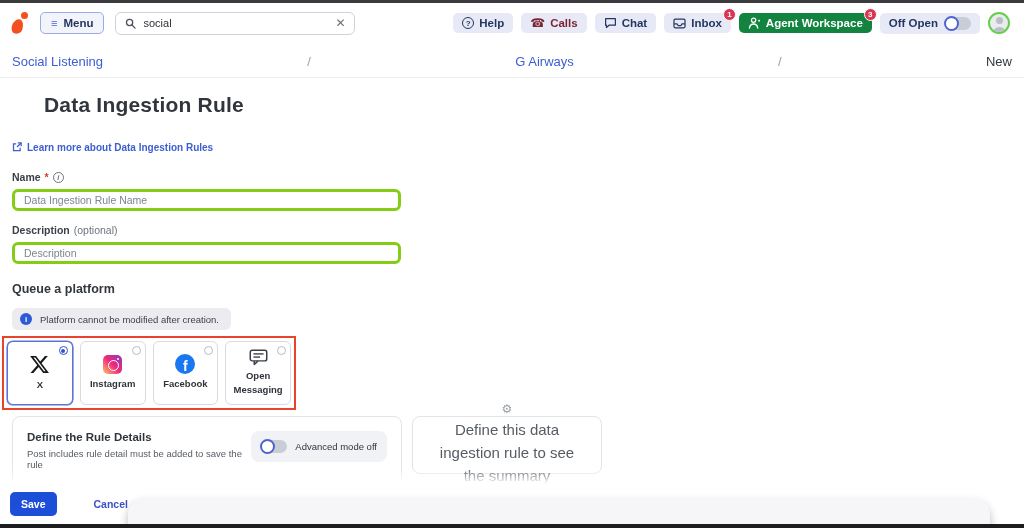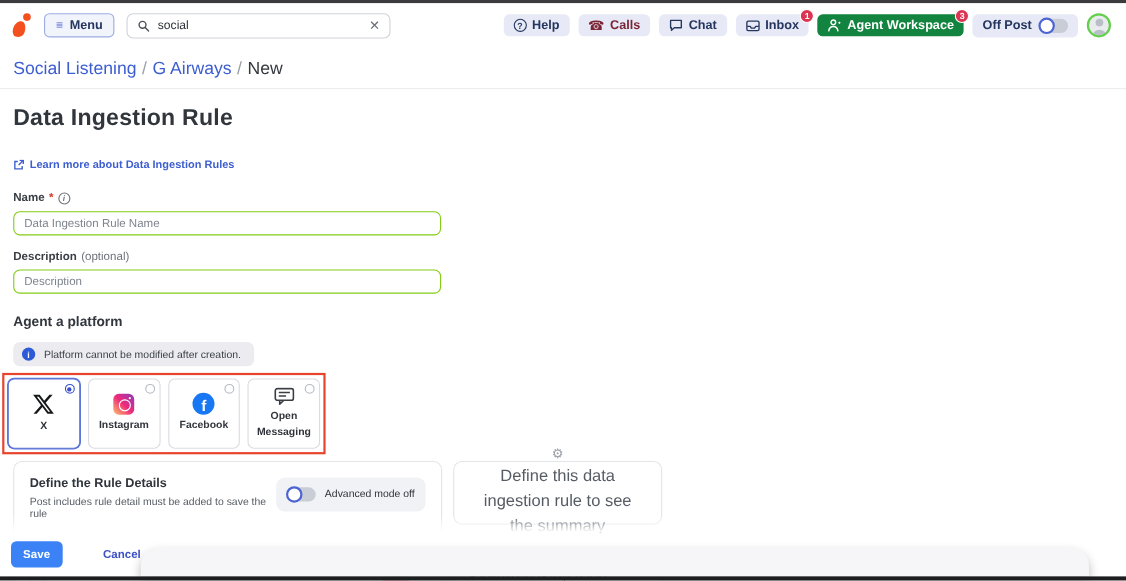--- a/index.html
+++ b/index.html
@@ -27,36 +27,36 @@
   .help-circle { width:12px; height:12px; border:1.2px solid #24365f; border-radius:50%; font-size:8px; font-weight:bold; display:flex; align-items:center; justify-content:center; }
   .phone-glyph { font-family:"DejaVu Sans", sans-serif; font-size:12px; line-height:1; }
   .offqueue { display:flex; align-items:center; gap:7px; background:#e7eaf6; border-radius:5px; padding:4px 9px; font-size:11.5px; font-weight:bold; color:#24365f; }
   .toggle { position:relative; width:26px; height:13px; border-radius:8px; background:#c9cdd6; flex:0 0 auto; cursor:pointer; }
   .toggle .knob { position:absolute; left:-1px; top:-1px; width:15px; height:15px; background:#fff; border:2px solid #4c63d2; border-radius:50%; }
   .avatar { width:22px; height:22px; border-radius:50%; border:2px solid #63cf4c; background:#e9ebee; position:relative; overflow:hidden; cursor:pointer; flex:0 0 auto; }
   .avatar .head { position:absolute; top:3px; left:6px; width:7px; height:7px; border-radius:50%; background:#b9bfc6; }
   .avatar .body { position:absolute; bottom:-7px; left:3px; width:13px; height:12px; border-radius:50%; background:#b9bfc6; }
 
   
-  .breadcrumb { padding:11px 12px 8px; font-size:16px; border-bottom:1px solid #ededef; display:flex; gap:5px; align-items:center; }
+  .breadcrumb { padding:11px 12px 8px; font-size:13px; border-bottom:1px solid #ededef; display:flex; gap:21px; align-items:center;justify-content:space-between; }
   .bc-link { color:#3d5ed0; cursor:pointer; }
   .bc-sep { color:#9aa0a8; }
   .bc-current { color:#33383e; font-weight:500; }
 
   
   .page { padding:0 12px; }
-  h1.page-title { font-size:21px; font-weight:bold; color:#31363c; margin-top:15px; letter-spacing:.2px; }
+  h1.page-title { font-size:21px; font-weight:bold; color:#31363c; margin-top:15px; letter-spacing:.2px;margin-left:32px; }
   .learn-link { margin-top:25px; display:flex; align-items:flex-start; gap:5px; color:#3d5ed0; font-size:10px; font-weight:bold; cursor:pointer; width:max-content; }
 
   .field-label { margin-top:18px; display:flex; align-items:center; gap:4px; font-size:10.5px; color:#3a3f45; }
   .lbl-b { font-weight:bold; }
   .req { color:#d03a2b; font-weight:bold; }
   .optional { color:#6d737b; }
   .info-i { width:11px; height:11px; border:1px solid #6d737b; border-radius:50%; color:#6d737b; font-size:7.5px; font-weight:bold; display:flex; align-items:center; justify-content:center; font-style:italic; }
-  input.text-input { display:block; margin-top:6px; width:389px; height:22px; border:1px solid #84cc16; border-radius:6px; padding:0 9px; font-size:10.5px; color:#2d3238; font-family:"Liberation Sans", sans-serif; outline:none; }
+  input.text-input { display:block; margin-top:6px; width:389px; height:22px; border:3px solid #84cc16; border-radius:6px; padding:0 9px; font-size:10.5px; color:#2d3238; font-family:"Liberation Sans", sans-serif; outline:none; }
   input::placeholder { color:#7e858e; }
 
   .section-heading { margin-top:18px; font-size:12.5px; font-weight:bold; color:#32373d; }
 
   .notice { margin-top:12px; display:inline-flex; align-items:center; gap:8px; background:#ececf0; border-radius:6px; padding:5px 12px 5px 8px; font-size:9.5px; color:#3a3f46; }
   .notice-i { width:12px; height:12px; border-radius:50%; background:#2d5bd8; color:#fff; font-size:8px; font-weight:bold; display:flex; align-items:center; justify-content:center; flex:0 0 auto; }
 
   
   .platform-wrap { margin:6px 0 0 -10px; width:294px; border:2px solid #e8432d; padding:3px; display:flex; gap:7px; }
   .pcard { position:relative; width:66px; height:64px; background:#fff; border:1px solid #d9dbe0; border-radius:6px; display:flex; flex-direction:column; align-items:center; justify-content:center; gap:3px; cursor:pointer; }
@@ -88,21 +88,21 @@
   .sum-empty { height:58px; display:flex; flex-direction:column; align-items:center; justify-content:center; gap:3px; padding:0 16px; text-align:center; }
   .gear { color:#9aa0a8; font-size:12px; font-family:"DejaVu Sans", sans-serif; line-height:1; }
   .sum-text { font-size:15px; color:#565c64; line-height:1.55; }
   .usage-card { margin-top:10px; padding:14px; min-height:66px; }
   .edu-title { font-size:11.5px; font-weight:bold; color:#2f353b; }
   .edu-sub { font-size:9.5px; color:#565c64; margin-top:5px; }
 
   
   .footer-fade { position:absolute; left:0; right:0; bottom:44px; height:16px; background:linear-gradient(rgba(255,255,255,0), #fff); z-index:5; pointer-events:none; }
   .footer { position:absolute; left:0; right:0; bottom:4px; height:40px; background:#fff; display:flex; align-items:center; gap:15px; padding:0 10px; z-index:6; }
-  .save-btn { background:#3b82f6; color:#fff; border:none; font-size:10.5px; font-weight:bold; border-radius:5px; padding:6px 11px; cursor:pointer; font-family:"Liberation Sans", sans-serif; }
+  .save-btn { background:#1d4ed8; color:#fff; border:none; font-size:10.5px; font-weight:bold; border-radius:5px; padding:6px 11px; cursor:pointer; font-family:"Liberation Sans", sans-serif; }
   .cancel-link { color:#3c51c5; font-weight:bold; font-size:10.5px; cursor:pointer;padding-left:22px; }
   .shadow-blob { position:absolute; left:128px; width:862px; bottom:4px; height:26px; background:#f6f6f8; border-radius:16px 16px 0 0; box-shadow:0 5px 10px rgba(0,0,0,.28); z-index:7; pointer-events:none; }
   .bottom-strip { position:absolute; left:0; right:0; bottom:0; height:4px; background:#1c1d1f; z-index:10; }
 
   svg { display:block; }
 </style>
 </head>
 <body>
 
 <div class="screen">
@@ -153,21 +153,21 @@
         <svg width="13" height="12" viewBox="0 0 14 13">
             <circle cx="6" cy="3.6" r="2.3" fill="none" stroke="#fff" stroke-width="1.4"></circle>
             <path d="M1.5 12c.4-3 2.2-4.4 4.5-4.4S10.1 9 10.5 12" fill="none" stroke="#fff" stroke-width="1.4" stroke-linecap="round"></path>
             <line x1="11" y1="4" x2="13" y2="4" stroke="#fff" stroke-width="1.2"></line>
             <line x1="12" y1="3" x2="12" y2="5" stroke="#fff" stroke-width="1.2"></line>
           </svg>
         <span>Agent Workspace</span>
         <span class="badge">3</span>
       </div>
       <div class="offqueue">
-        <span>Off Post</span>
+        <span>Off Open</span>
         <span class="toggle">
             <span class="knob"></span>
           </span>
       </div>
       <div class="avatar">
         <span class="head"></span>
         <span class="body"></span>
       </div>
     </div>
   </div>
@@ -198,21 +198,21 @@
       <span class="info-i">i</span>
     </div>
     <input class="text-input" placeholder="Data Ingestion Rule Name" style="">
 
     <div class="field-label" style="margin-top:13px">
       <span class="lbl-b">Description</span>
       <span class="optional">(optional)</span>
     </div>
     <input class="text-input" placeholder="Description" style="">
 
-    <div class="section-heading">Agent a platform</div>
+    <div class="section-heading">Queue a platform</div>
 
     <div class="notice">
       <span class="notice-i">i</span>
       <span>Platform cannot be modified after creation.</span>
     </div>
 
     <div class="platform-wrap">
       <div class="pcard selected">
         <span class="radio on"></span>
         <svg width="21" height="21" viewBox="0 0 24 24">

